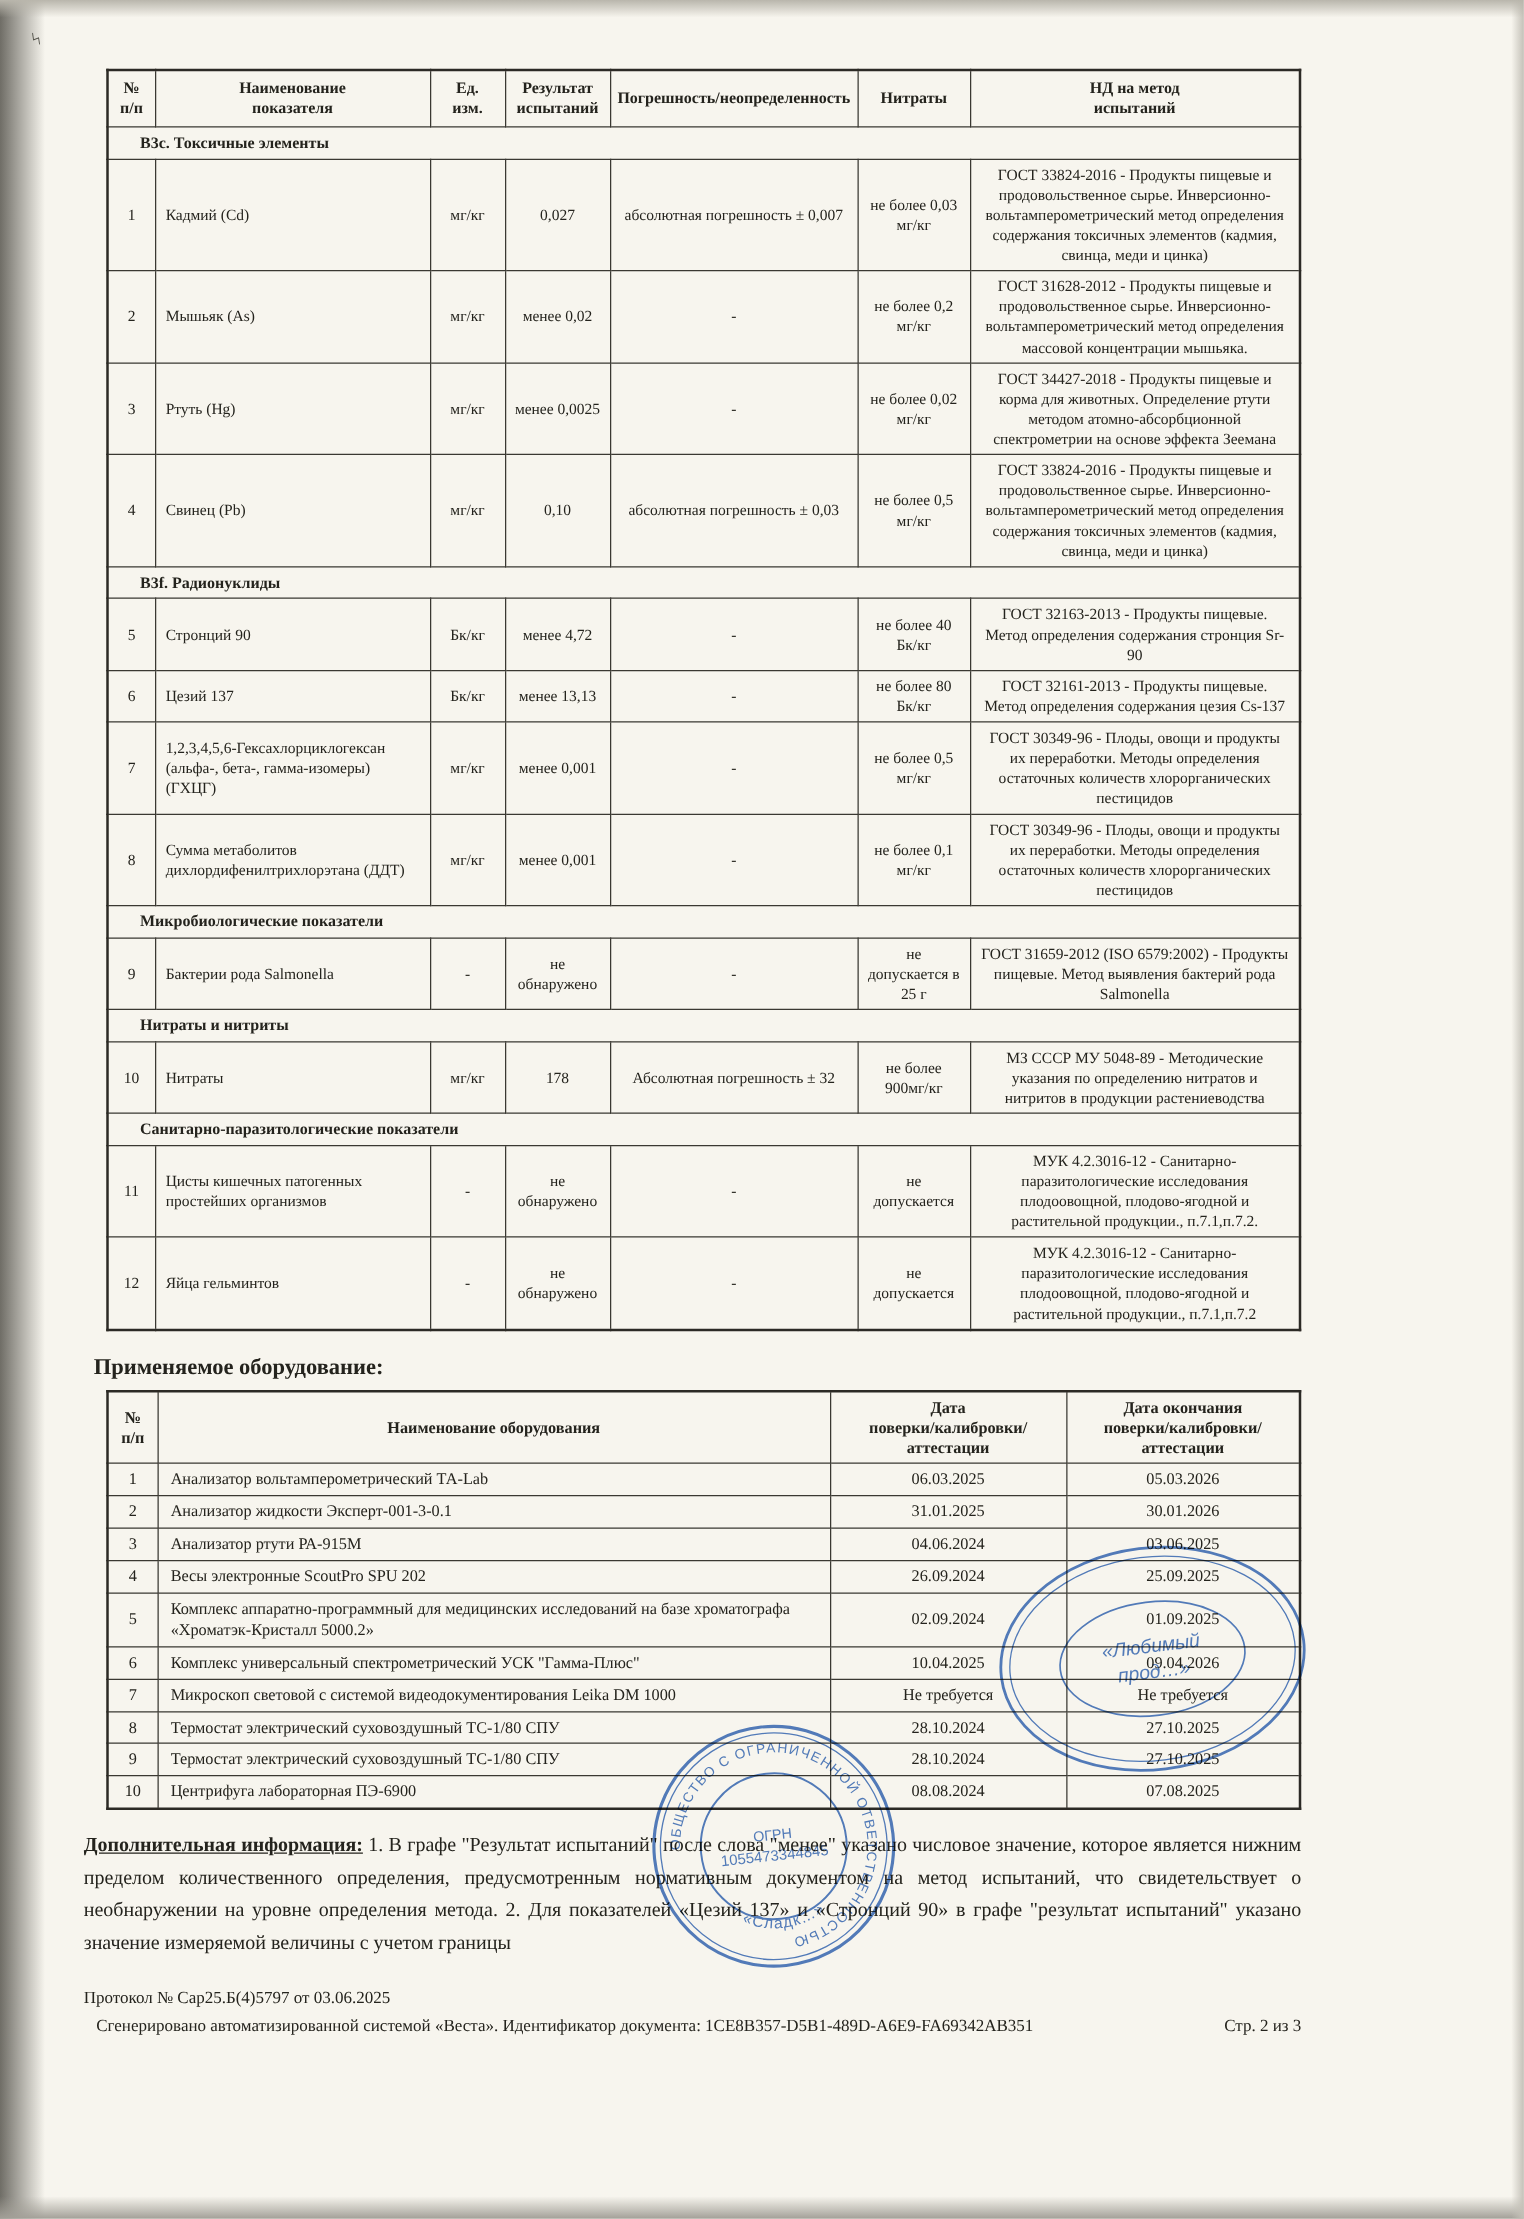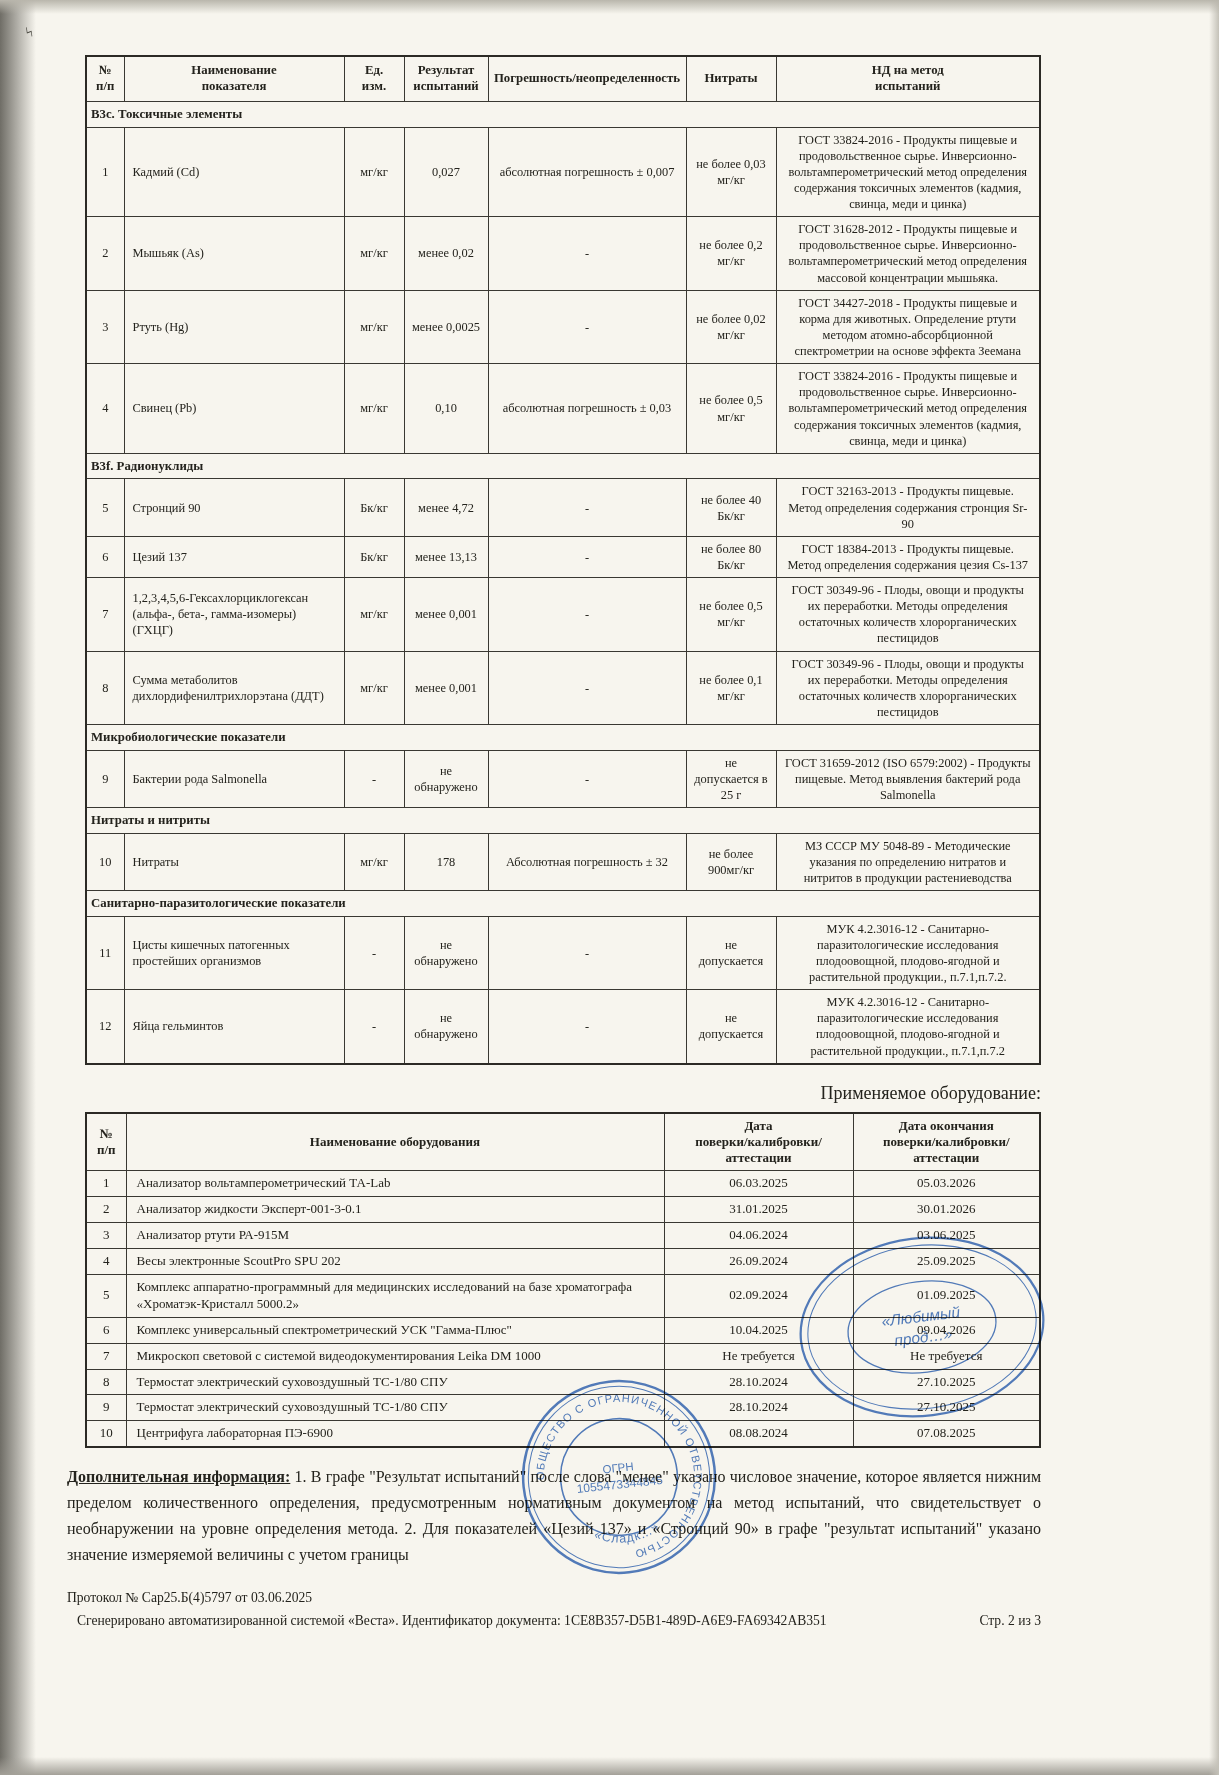--- a/index.html
+++ b/index.html
@@ -37,24 +37,24 @@
 
   .results th {
     font-size:12.8px; font-weight:bold; text-align:center;
     white-space:pre-line; padding:6px 3px; line-height:1.25;
   }
   .results td { font-size:12.4px; text-align:center; line-height:1.3; padding:4px 5px; }
   .results td.col-num { text-align:center; }
   .results td.col-name { text-align:left; padding-left:8px; }
   .results td.col-method { padding:4px 8px; }
   .section-row td {
-    font-weight:bold; text-align:left; font-size:12.8px; padding:4px 4px;
-  }
-
-  .equip-heading { font-size:18px; font-weight:normal; margin:18px 0 8px -10px;text-align:right; }
+    font-weight:bold; text-align:left; font-size:12.8px; padding:4px 25px;
+  }
+
+  .equip-heading { font-size:18px; font-weight:bold; margin:18px 0 8px -10px; }
   .equip th { font-size:13px; font-weight:bold; text-align:center; white-space:pre-line; padding:4px 4px; line-height:1.25; }
   .equip td { font-size:13px; padding:4px 6px; line-height:1.3; }
   .equip td.ecol-num { text-align:center; }
   .equip td.ecol-name { text-align:left; padding-left:10px; }
   .equip td.ecol-date1, .equip td.ecol-date2 { text-align:center; }
 
   .addinfo {
     margin:16px 0 0 -18px; font-size:16px; line-height:1.62; text-align:justify;
   }
   .ai-label { font-weight:bold; text-decoration:underline; }
@@ -155,21 +155,21 @@
             <td class="col-norm">не более 40 Бк/кг</td>
             <td class="col-method">ГОСТ 32163-2013 - Продукты пищевые. Метод определения содержания стронция Sr-90</td>
           </tr>
           <tr>
             <td class="col-num">6</td>
             <td class="col-name">Цезий 137</td>
             <td class="col-unit">Бк/кг</td>
             <td class="col-result">менее 13,13</td>
             <td class="col-error">-</td>
             <td class="col-norm">не более 80 Бк/кг</td>
-            <td class="col-method">ГОСТ 18384-2013 - Продукты пищевые. Метод определения содержания цезия Cs-137</td>
+            <td class="col-method">ГОСТ 32161-2013 - Продукты пищевые. Метод определения содержания цезия Cs-137</td>
           </tr>
           <tr>
             <td class="col-num">7</td>
             <td class="col-name">1,2,3,4,5,6-Гексахлорциклогексан (альфа-, бета-, гамма-изомеры) (ГХЦГ)</td>
             <td class="col-unit">мг/кг</td>
             <td class="col-result">менее 0,001</td>
             <td class="col-error">-</td>
             <td class="col-norm">не более 0,5 мг/кг</td>
             <td class="col-method">ГОСТ 30349-96 - Плоды, овощи и продукты их переработки. Методы определения остаточных количеств хлорорганических пестицидов</td>
           </tr>

